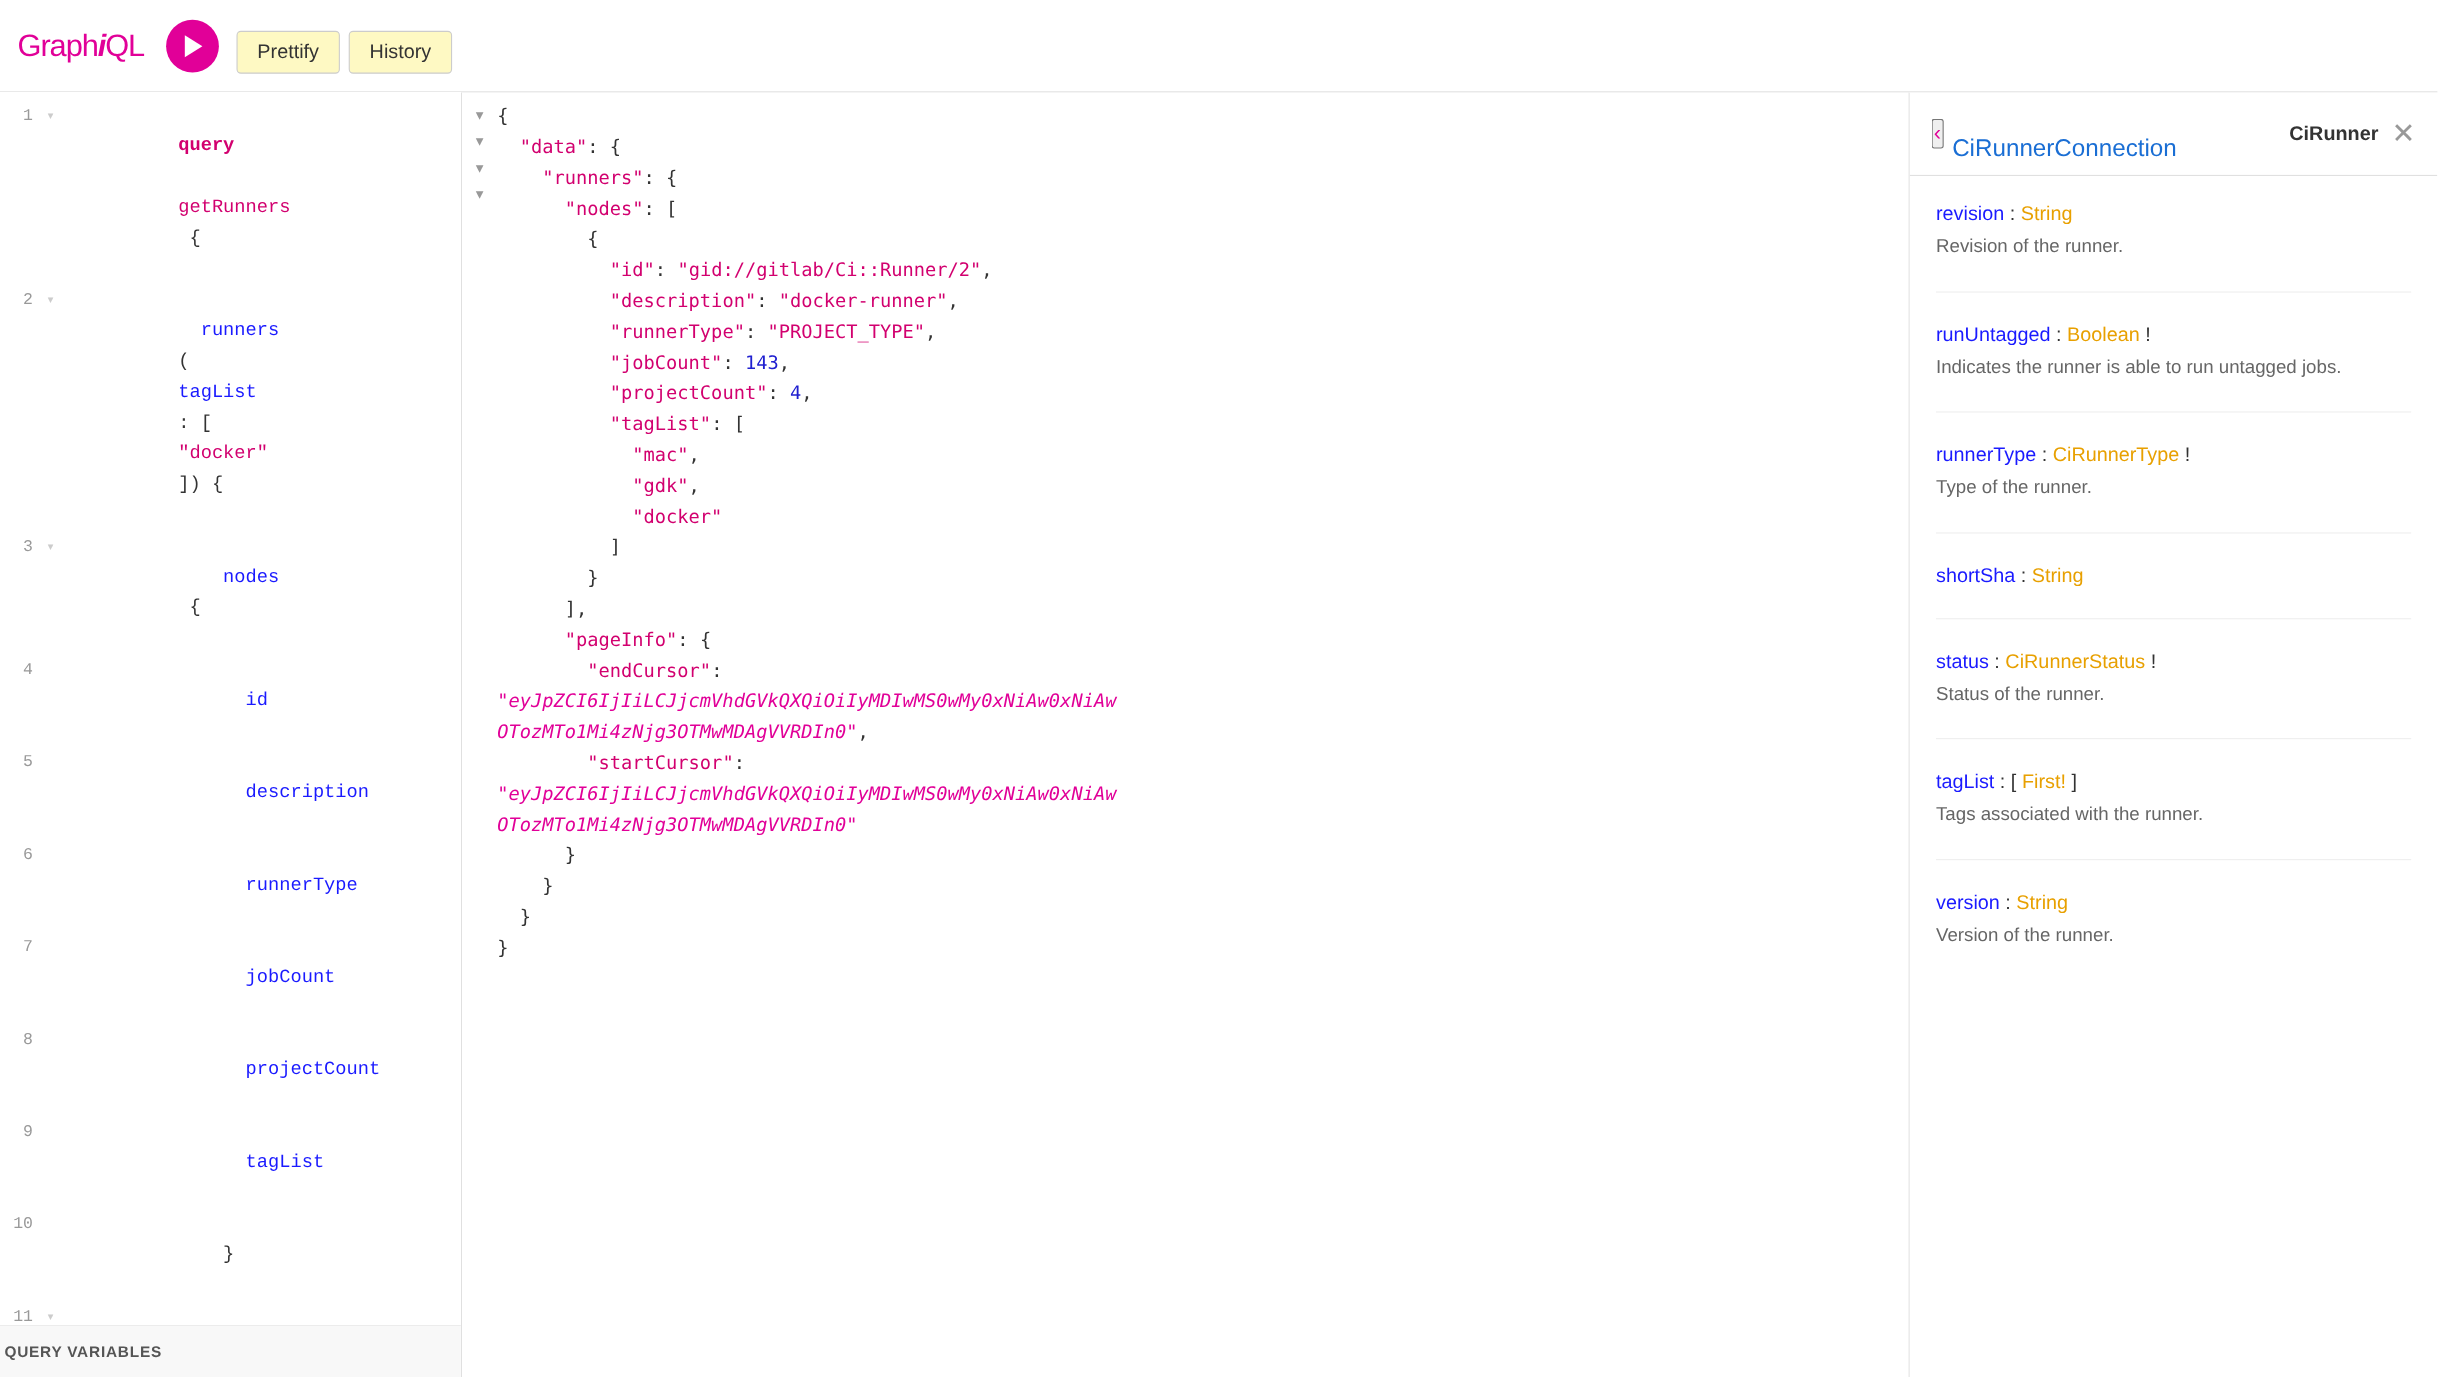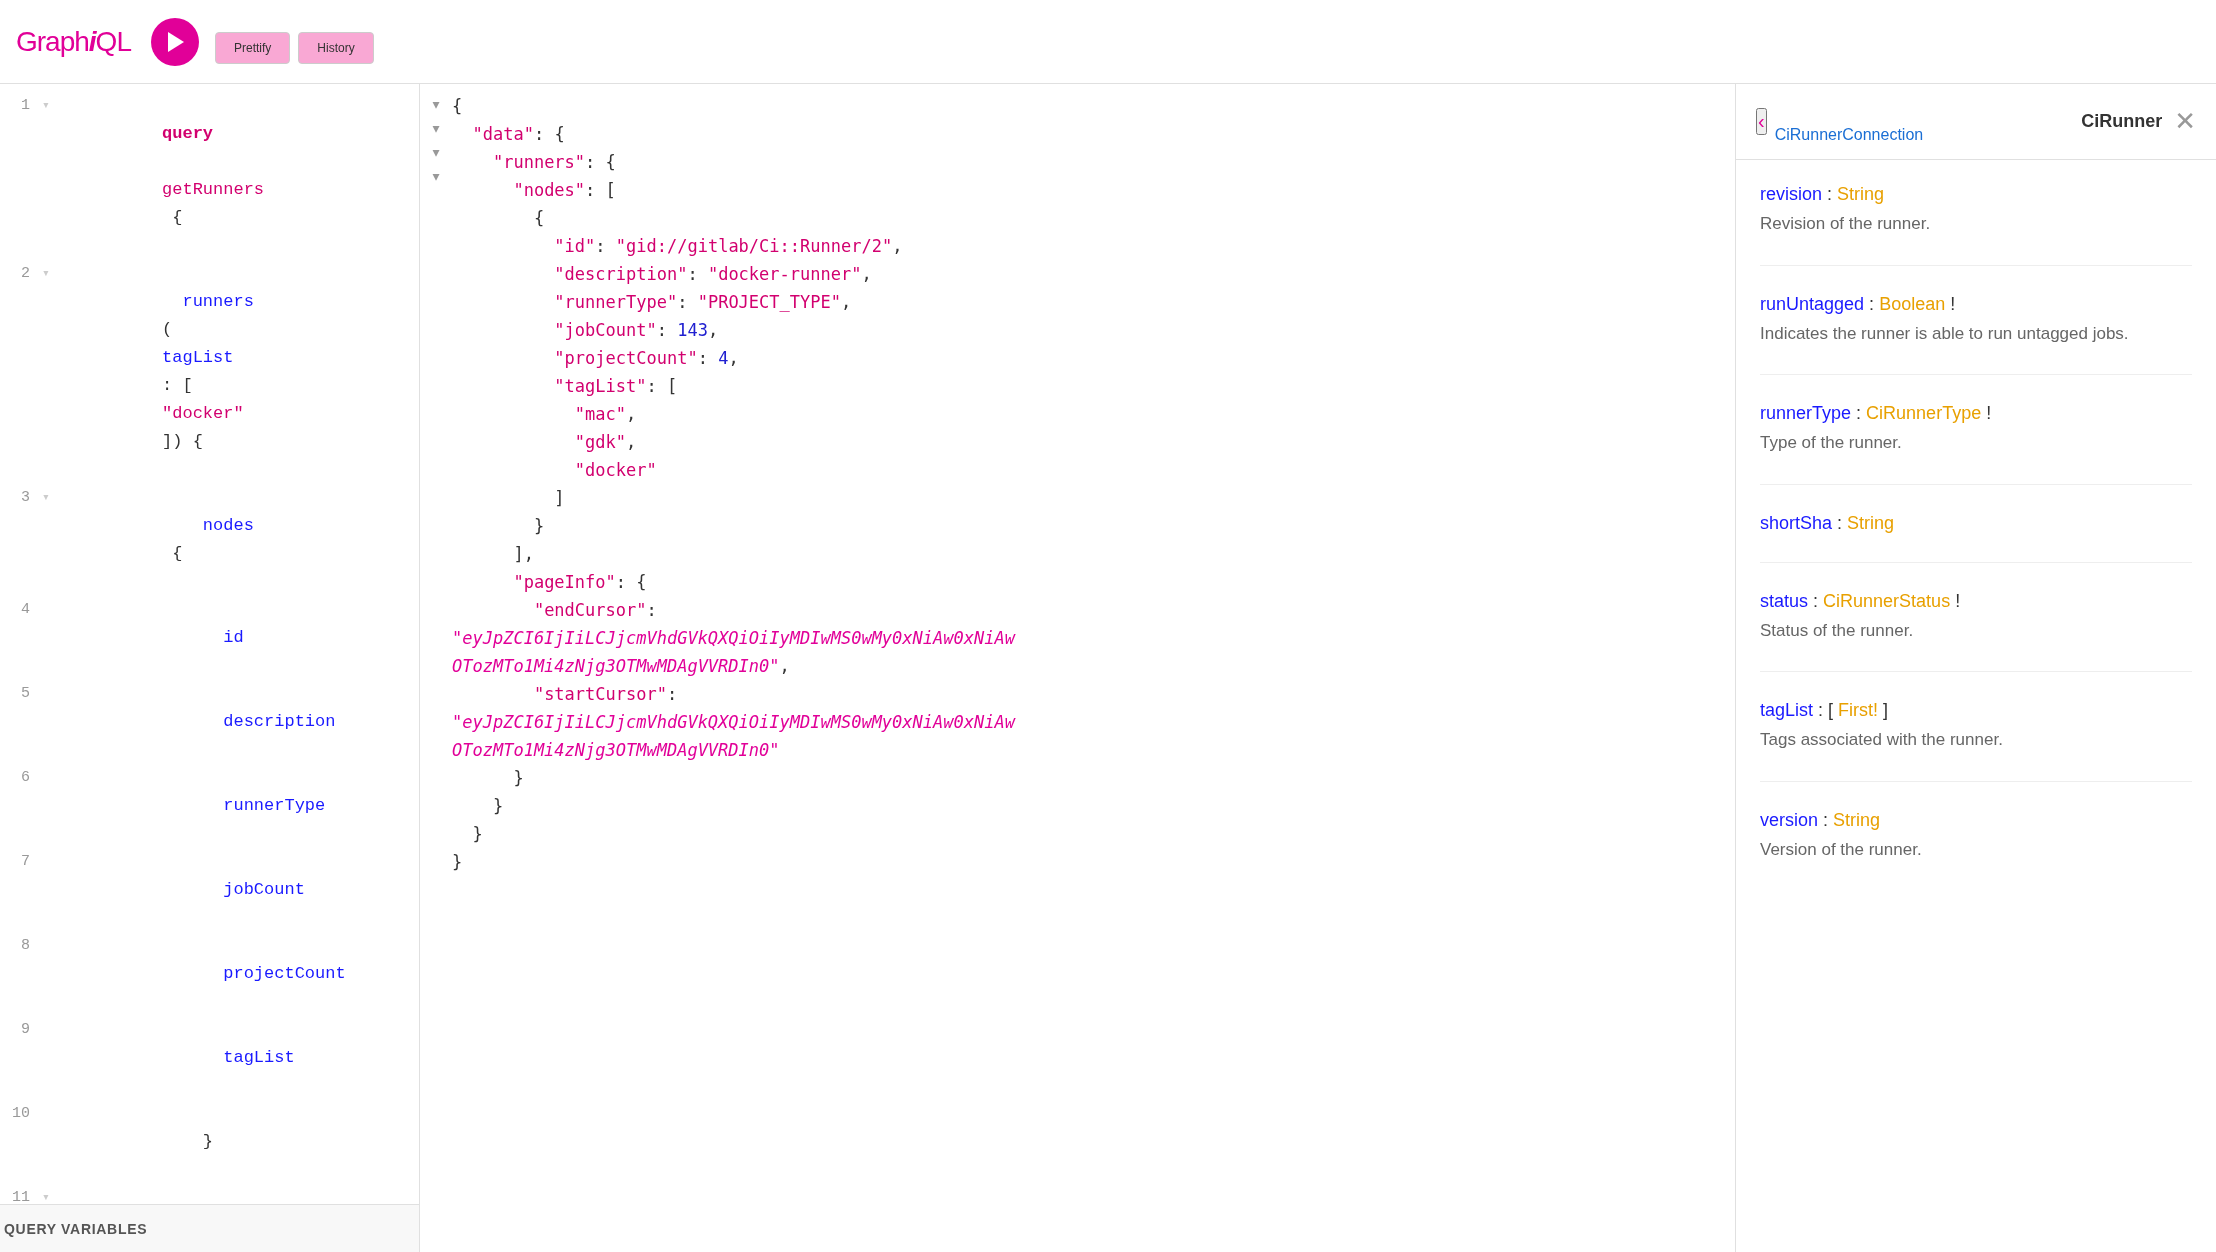--- a/index.html
+++ b/index.html
@@ -50,23 +50,23 @@
     .run-btn-inner {
       width: 0;
       height: 0;
       border-top: 10px solid transparent;
       border-bottom: 10px solid transparent;
       border-left: 16px solid #fff;
       margin-left: 3px;
     }
     .header-btn {
       border: 1px solid #ccc;
-      background: #f9a8d4;
+      background: #fef9c3;
       padding: 8px 18px;
-      font-size: 12px;
+      font-size: 18px;
       cursor: pointer;
       border-radius: 4px;
       margin-right: 8px;
       color: #333;
       margin-top: 12px;
     }
 
     
     .main {
       display: flex;
@@ -199,21 +199,21 @@
     .docs-back {
       color: #e10098;
       font-size: 20px;
       cursor: pointer;
       margin-right: 8px;
       display: flex;
       align-items: center;
     }
     .docs-breadcrumb {
       color: #1a6ed4;
-      font-size: 16px;
+      font-size: 22px;
       cursor: pointer;
       margin-top: 27px;
     }
     .docs-title {
       font-size: 18px;
       font-weight: 700;
       color: #333;
       margin-left: auto;
       margin-right: 12px;
     }

